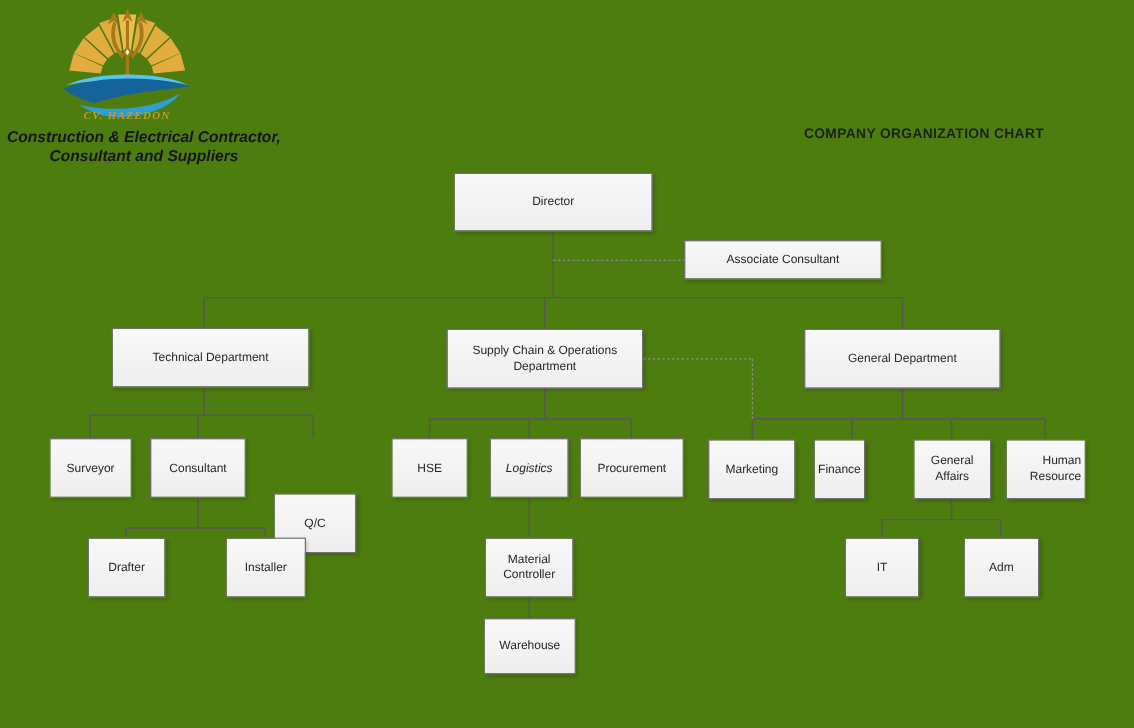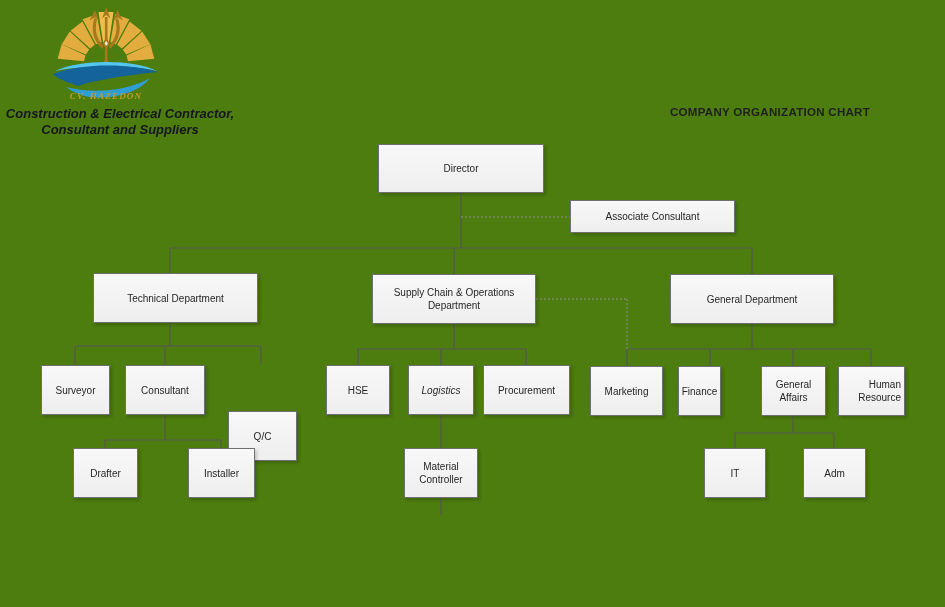--- a/index.html
+++ b/index.html
@@ -170,16 +170,17 @@
   <div class="node" id="n-hse">HSE</div>
   <div class="node" id="n-logistics">Logistics</div>
   <div class="node" id="n-procurement">Procurement</div>
   <div class="node" id="n-marketing">Marketing</div>
   <div class="node" id="n-finance">Finance</div>
   <div class="node" id="n-general-affairs">General Affairs</div>
   <div class="node" id="n-human-resource">Human Resource</div>
   <div class="node" id="n-drafter">Drafter</div>
   <div class="node" id="n-installer">Installer</div>
   <div class="node" id="n-material-controller">Material Controller</div>
+  <div class="node" id="n-warehouse">Warehouse</div>
   <div class="node" id="n-it">IT</div>
   <div class="node" id="n-adm">Adm</div>
 
 </div>
 
 </body></html>

